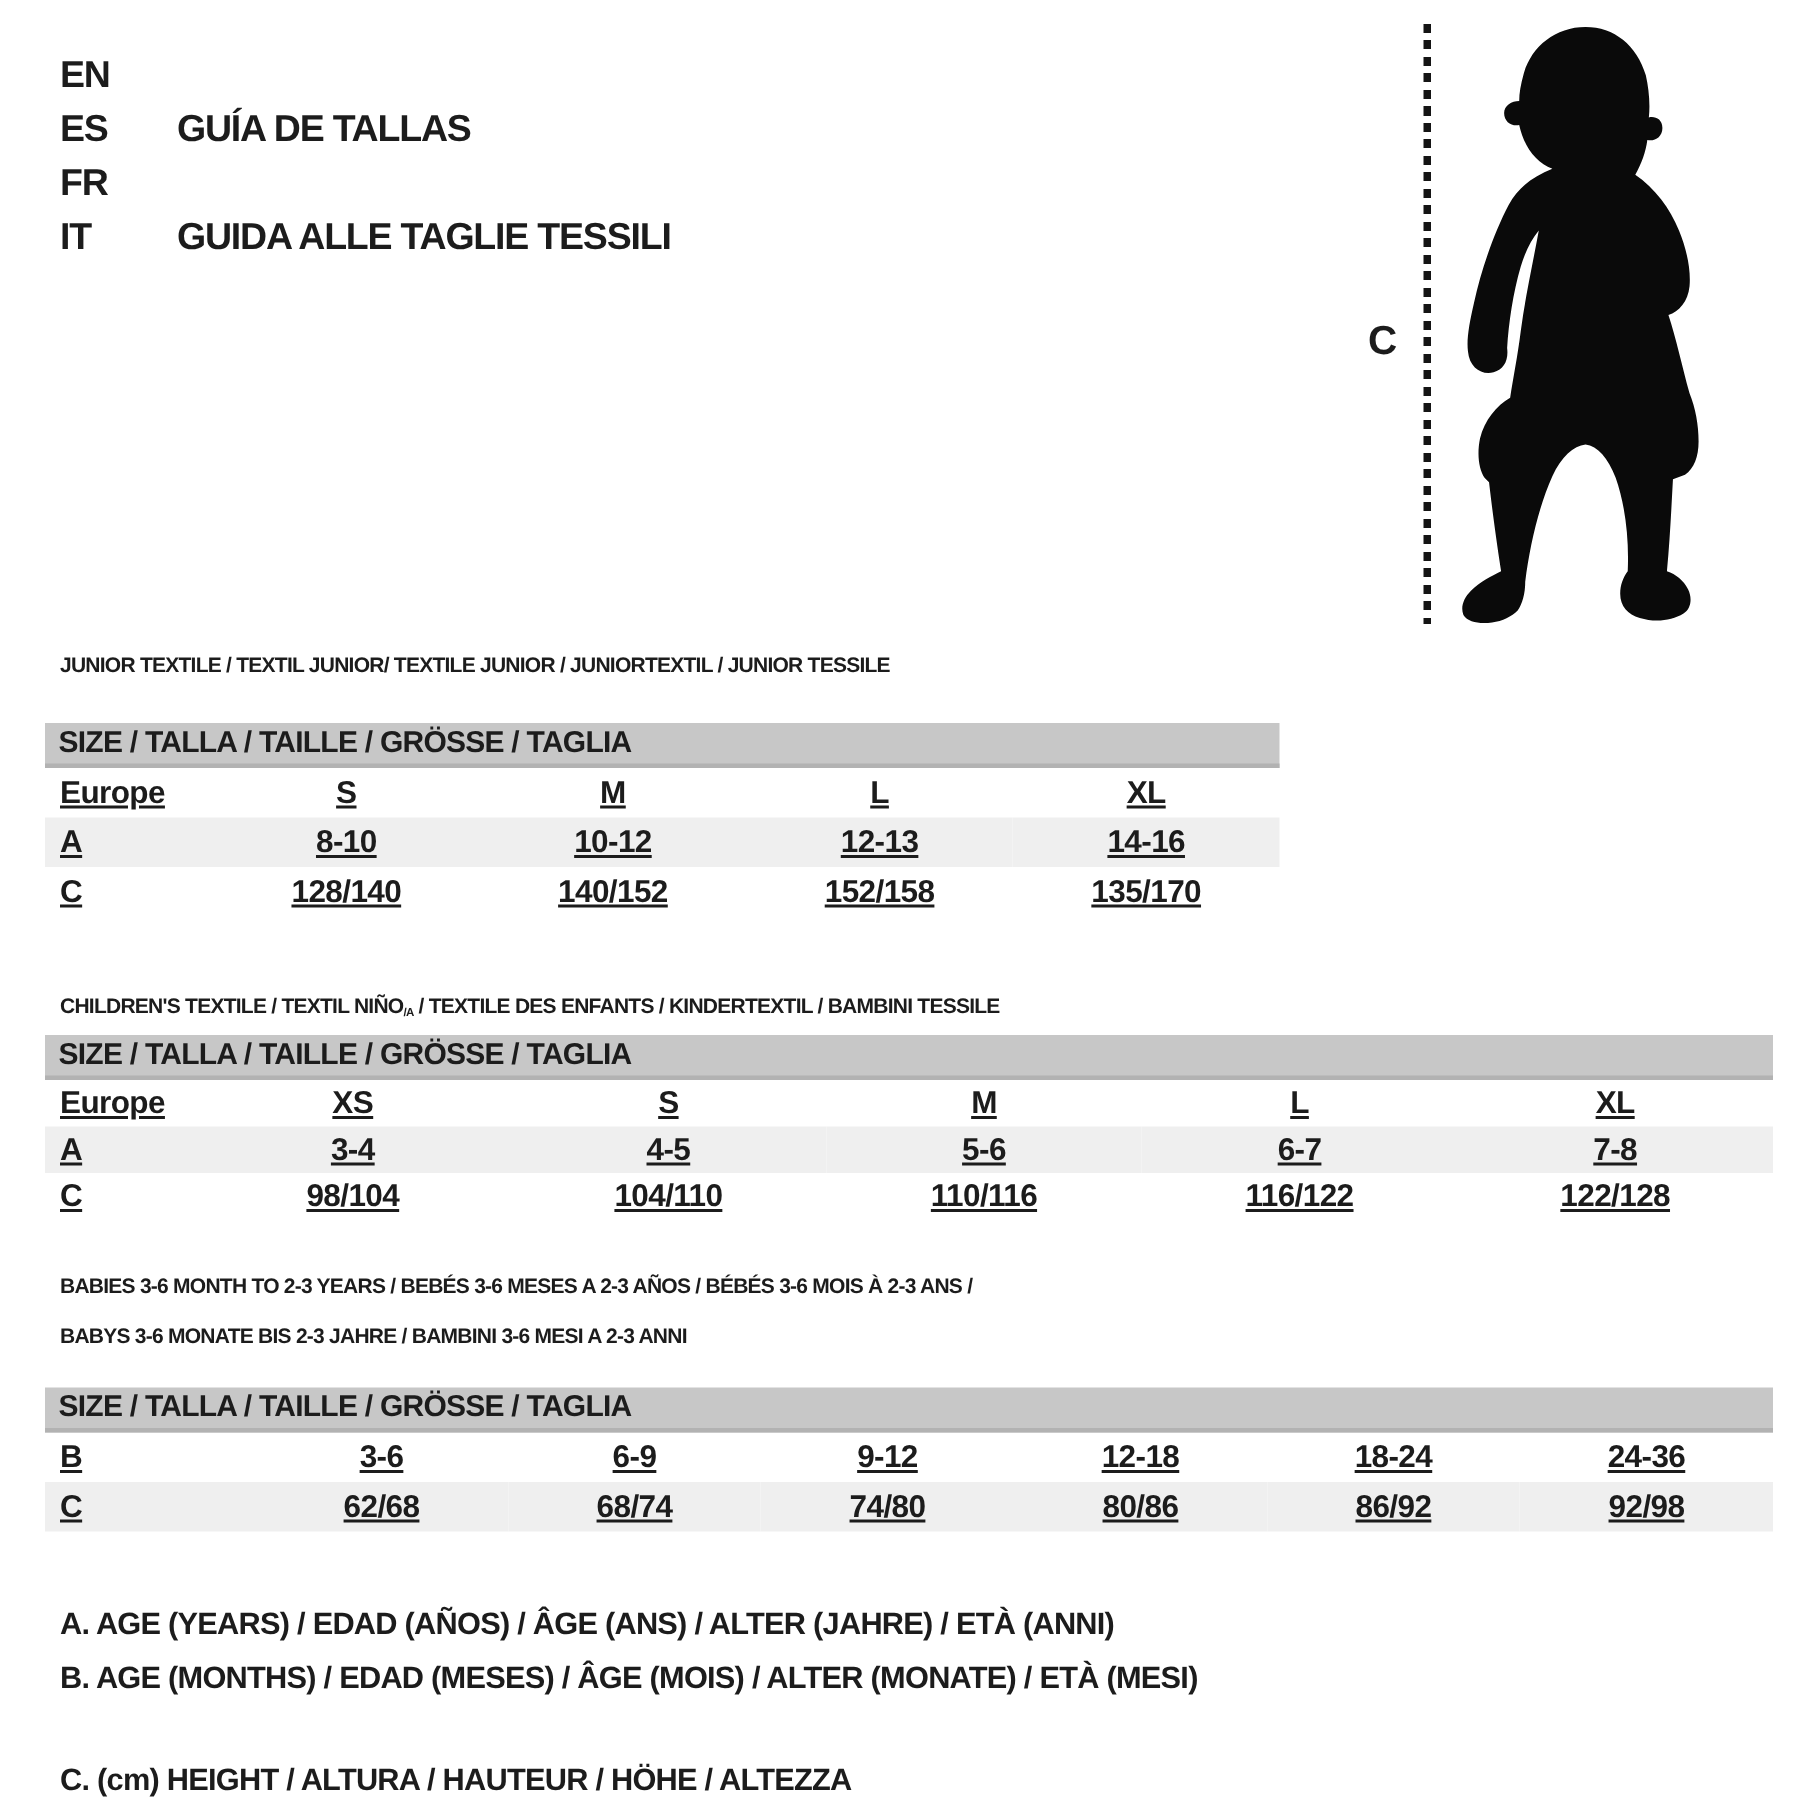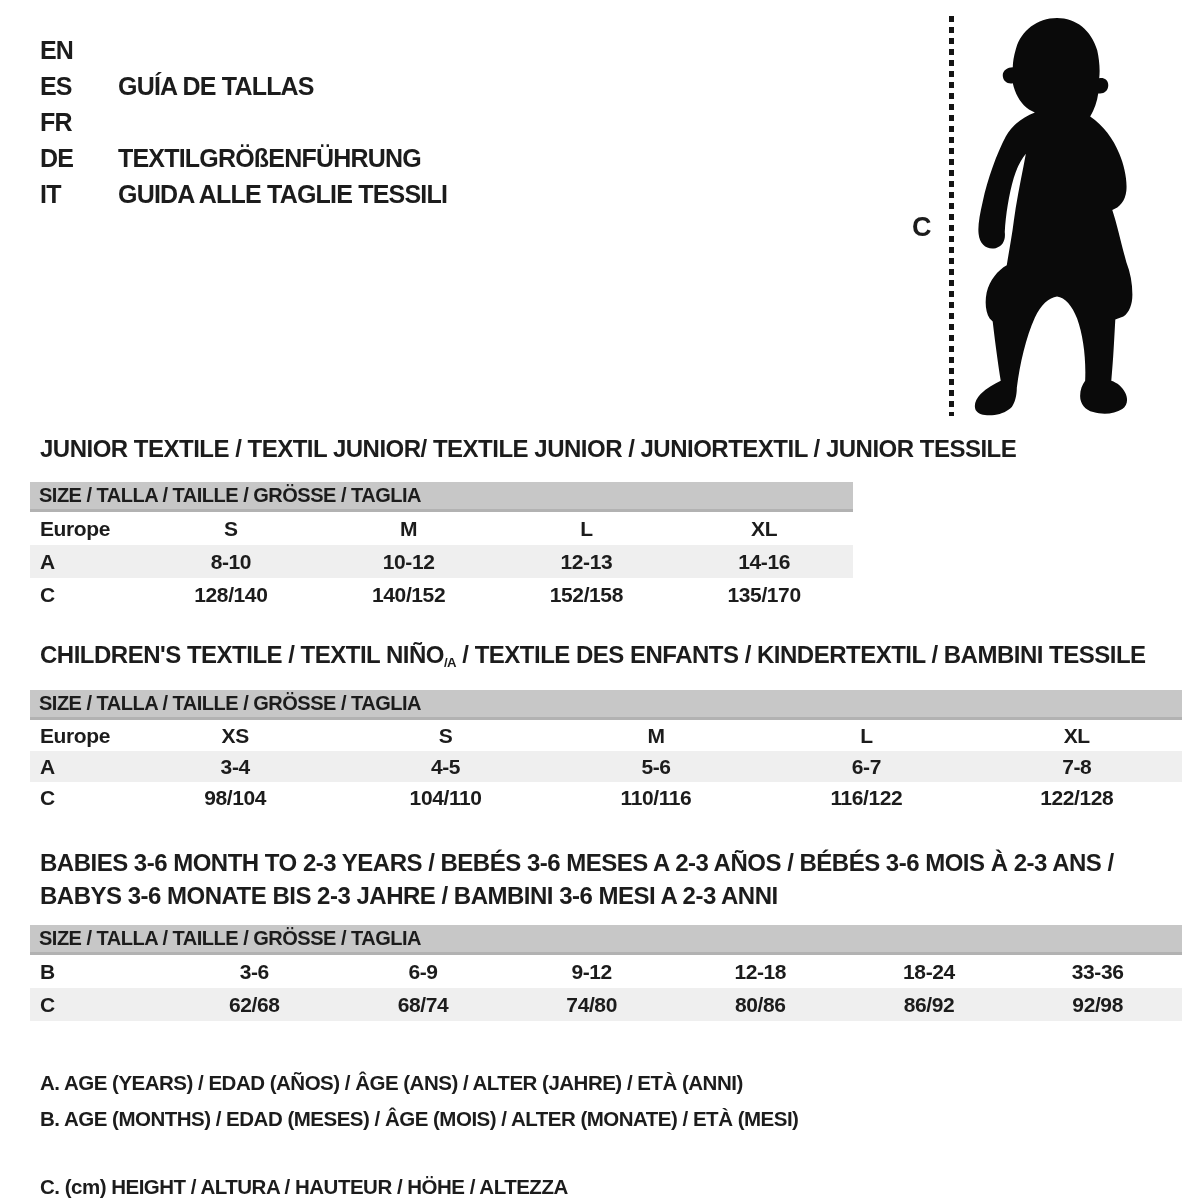--- a/index.html
+++ b/index.html
@@ -18,31 +18,31 @@
 
   
   .measure-line{
     left:949px;top:16px;width:5px;height:400px;
     background:repeating-linear-gradient(to bottom,#141414 0 6px,transparent 6px 11px);
   }
   .figure-c{left:912px;top:212px;font-size:27px;letter-spacing:-0.5px;}
   .silhouette{left:971px;top:16px;}
 
   
-  .sec-title{font-size:24px;letter-spacing:-0.5px;white-space:nowrap;}
+  .sec-title{font-size:14px;letter-spacing:-0.5px;white-space:nowrap;}
   .sub-a{font-size:0.55em;position:relative;top:0.28em;}
 
   
   .tbl{position:absolute;}
   .tbl-head{
     background:#c7c7c7;border-bottom:3px solid #b2b2b2;
     height:27px;display:flex;align-items:center;padding-left:9px;
     font-size:20px;letter-spacing:-0.5px;
   }
-  table.grid{border-collapse:collapse;table-layout:fixed;width:100%;}
+  table.grid{border-collapse:collapse;table-layout:fixed;width:100%;text-decoration:underline;}
   table.grid td{
     padding:0;text-align:center;vertical-align:middle;
     font-size:21px;letter-spacing:-0.4px;height:33px;
   }
   .children-tbl table.grid td{height:31px;}
   table.grid td.lbl{text-align:left;padding-left:10px;}
   tr.stripe{background:#efefef;}
 
   
   .legend-line{font-size:20.5px;letter-spacing:-0.5px;white-space:nowrap;}
@@ -53,24 +53,20 @@
 <div class="abs lang-list">
   <div class="lang-row">
     <span class="lang-code">EN</span>
   </div>
   <div class="lang-row">
     <span class="lang-code">ES</span>
     <span class="lang-title">GUÍA DE TALLAS</span>
   </div>
   <div class="lang-row">
     <span class="lang-code">FR</span>
-  </div>
-  <div class="lang-row">
-    <span class="lang-code">DE</span>
-    <span class="lang-title">TEXTILGRÖßENFÜHRUNG</span>
   </div>
   <div class="lang-row">
     <span class="lang-code">IT</span>
     <span class="lang-title">GUIDA ALLE TAGLIE TESSILI</span>
   </div>
 </div>
 
 <div class="abs measure-line"></div>
 <div class="abs figure-c">C</div>
 <svg class="abs silhouette" width="166" height="402" viewBox="0 0 162 400" aria-hidden="true">
@@ -154,21 +150,21 @@
         <td class="lbl">C</td>
         <td>128/140</td>
         <td>140/152</td>
         <td>152/158</td>
         <td>135/170</td>
       </tr>
     </tbody>
   </table>
 </div>
 
-<div class="abs sec-title" style="left:40px;top:641px;">
+<div class="abs sec-title" style="left:40px;top:662px;">
   <span>CHILDREN'S TEXTILE / TEXTIL NIÑO</span><span class="sub-a">/A</span><span> / TEXTILE DES ENFANTS / KINDERTEXTIL / BAMBINI TESSILE</span>
 </div>
 
 <div class="tbl children-tbl" style="left:30px;top:690px;width:1152px;">
   <div class="tbl-head">SIZE / TALLA / TAILLE / GRÖSSE / TAGLIA</div>
   <table class="grid">
     <colgroup>
         <col style="width:100px">
         <col>
         <col>
@@ -221,21 +217,21 @@
         <col>
       </colgroup>
     <tbody>
       <tr>
         <td class="lbl">B</td>
         <td>3-6</td>
         <td>6-9</td>
         <td>9-12</td>
         <td>12-18</td>
         <td>18-24</td>
-        <td>33-36</td>
+        <td>24-36</td>
       </tr>
       <tr class="stripe">
         <td class="lbl">C</td>
         <td>62/68</td>
         <td>68/74</td>
         <td>74/80</td>
         <td>80/86</td>
         <td>86/92</td>
         <td>92/98</td>
       </tr>

